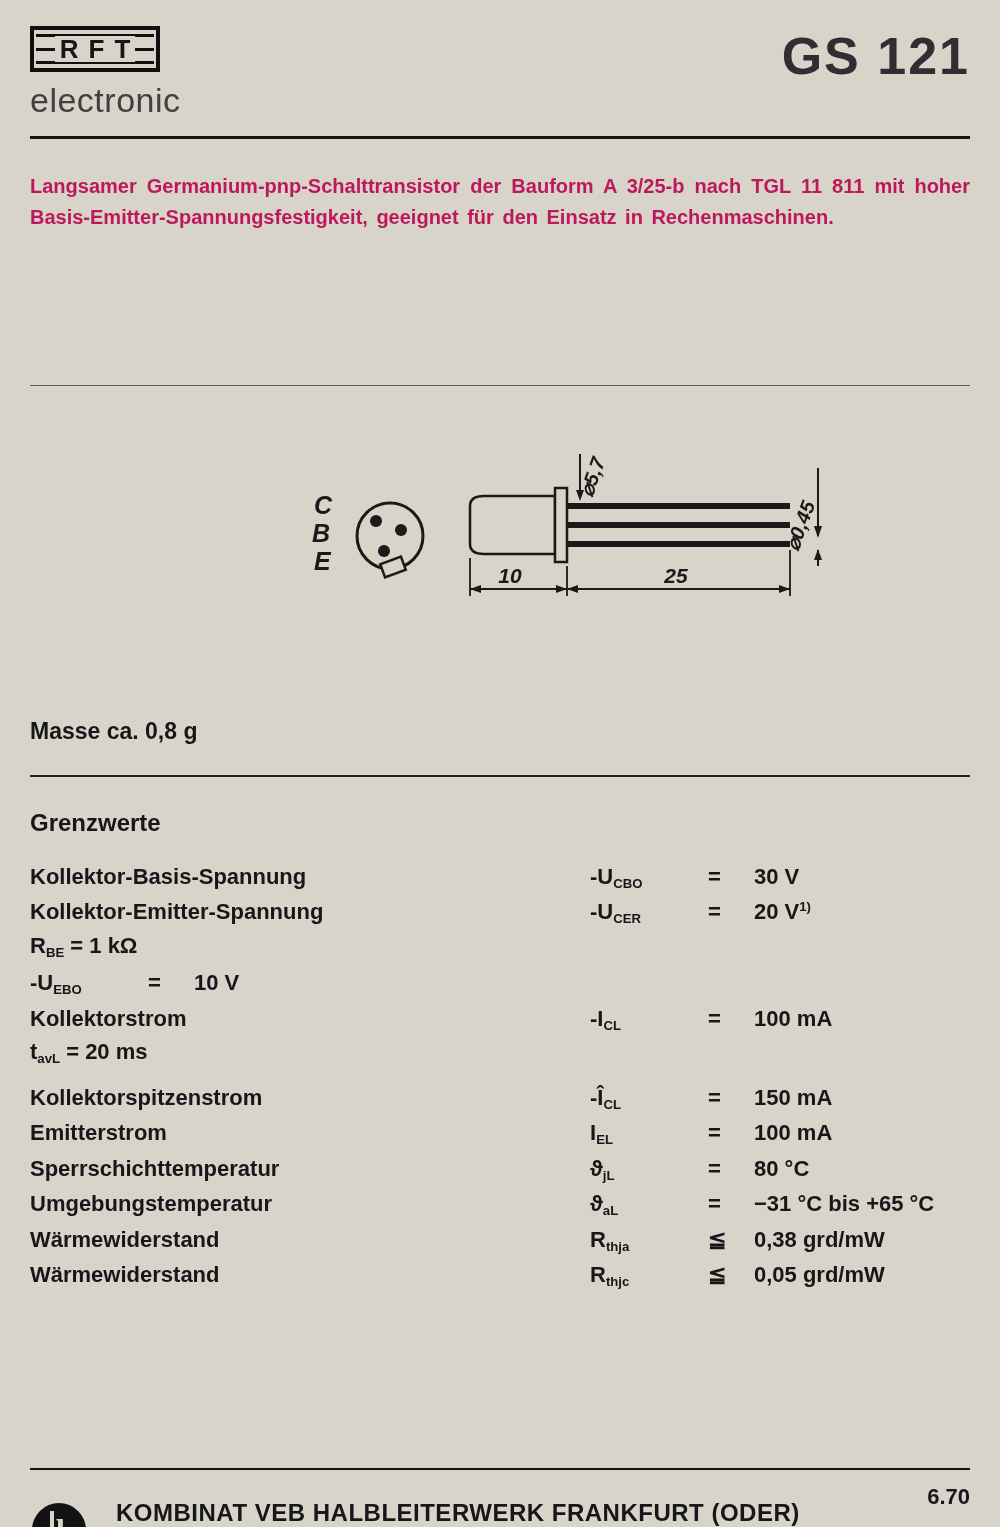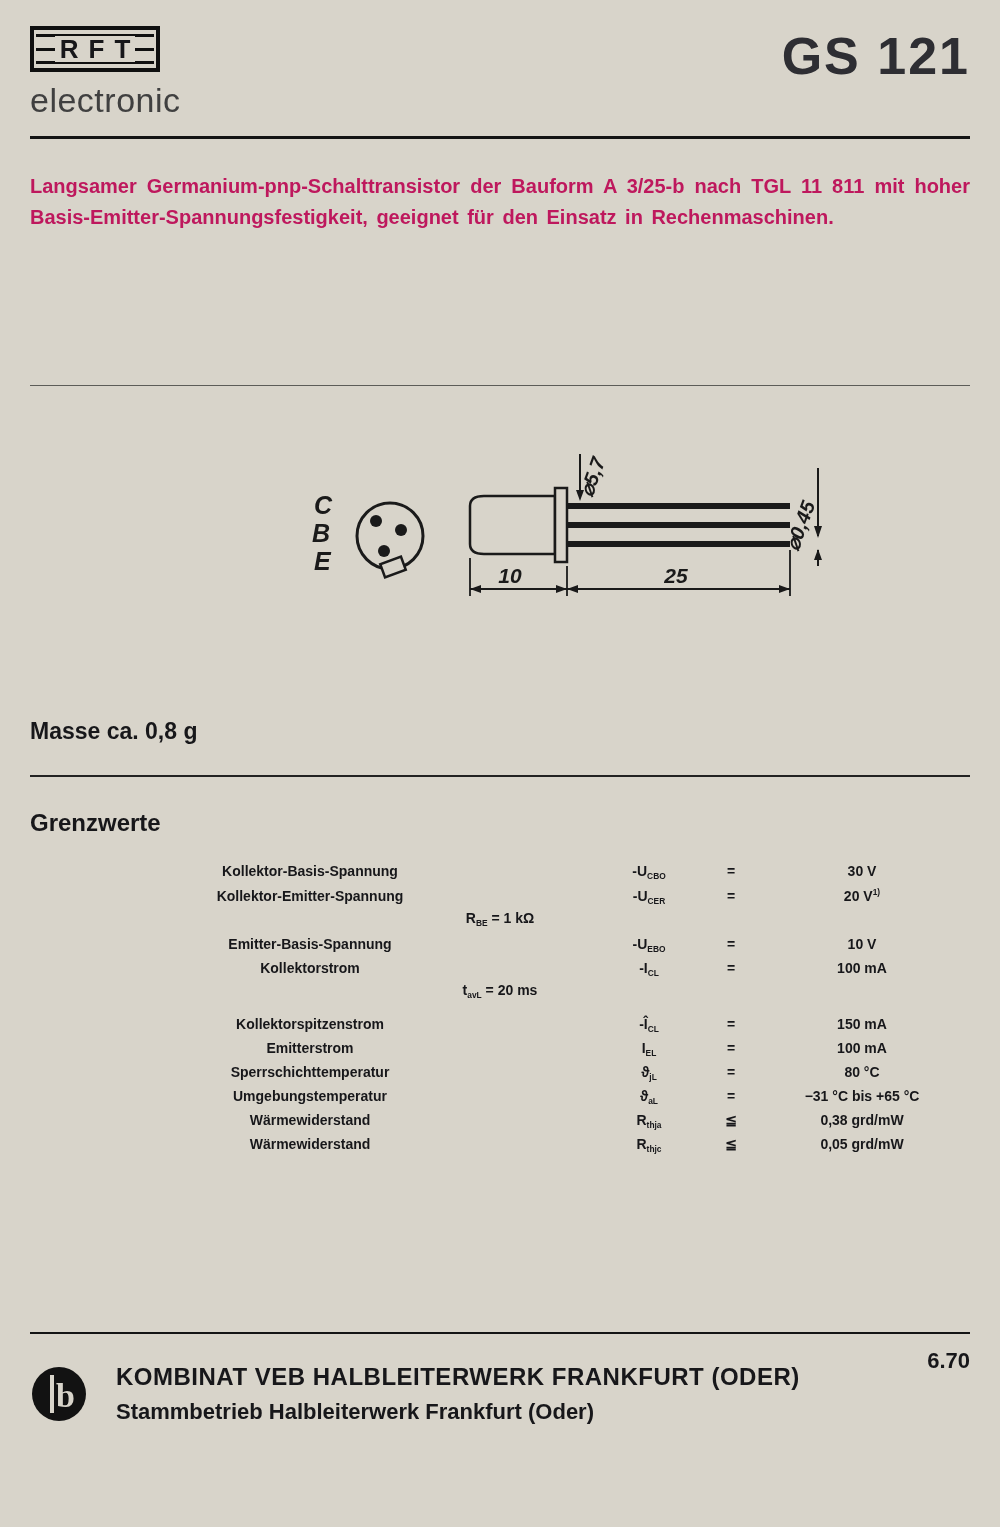--- a/index.html
+++ b/index.html
@@ -39,21 +39,21 @@
     margin-top:32px; font-size:20px; font-weight:bold; line-height:1.55;
     text-align:justify; word-spacing:3px; color:#be185d;
   }
 
   .drawing-wrap { margin:60px 0 0 240px; width:650px; }
 
   .mass { margin-top:18px; font-size:23px; font-weight:bold; }
 
   .limits-heading { margin-top:32px; font-size:24px; font-weight:bold; }
 
-  .limits { margin-top:26px; font-size:14px; font-weight:bold;text-align:center; }
+  .limits { margin-top:26px; font-size:22px; font-weight:bold; }
   .lrow { display:flex; align-items:baseline; margin-bottom:6px; line-height:1.25; }
   .lrow.gap { margin-top:16px; }
   .l-label { width:560px; }
   .l-sym   { width:118px; }
   .l-rel   { width:46px; }
   .l-val   { flex:1; white-space:nowrap; }
   .lextra  { margin:-2px 0 8px 0; line-height:1.25; }
   .sub { font-size:0.6em; vertical-align:-0.3em; }
   .sup { font-size:0.6em; }
 
@@ -155,21 +155,20 @@
 
     <div class="lrow">
       <div class="l-label">Kollektor-Emitter-Spannung</div>
       <div class="l-sym"><span>-U</span><span class="sub">CER</span></div>
       <div class="l-rel">=</div>
       <div class="l-val"><span>20 V</span><sup class="sup">1)</sup></div>
     </div>
     <div class="lextra"><span>R</span><span class="sub">BE</span><span> = 1 kΩ</span></div>
 
     <div class="lrow">
-      <div class="l-label">Emitter-Basis-Spannung</div>
       <div class="l-sym"><span>-U</span><span class="sub">EBO</span></div>
       <div class="l-rel">=</div>
       <div class="l-val"><span>10 V</span></div>
     </div>
 
     <div class="lrow">
       <div class="l-label">Kollektorstrom</div>
       <div class="l-sym"><span>-I</span><span class="sub">CL</span></div>
       <div class="l-rel">=</div>
       <div class="l-val"><span>100 mA</span></div>

